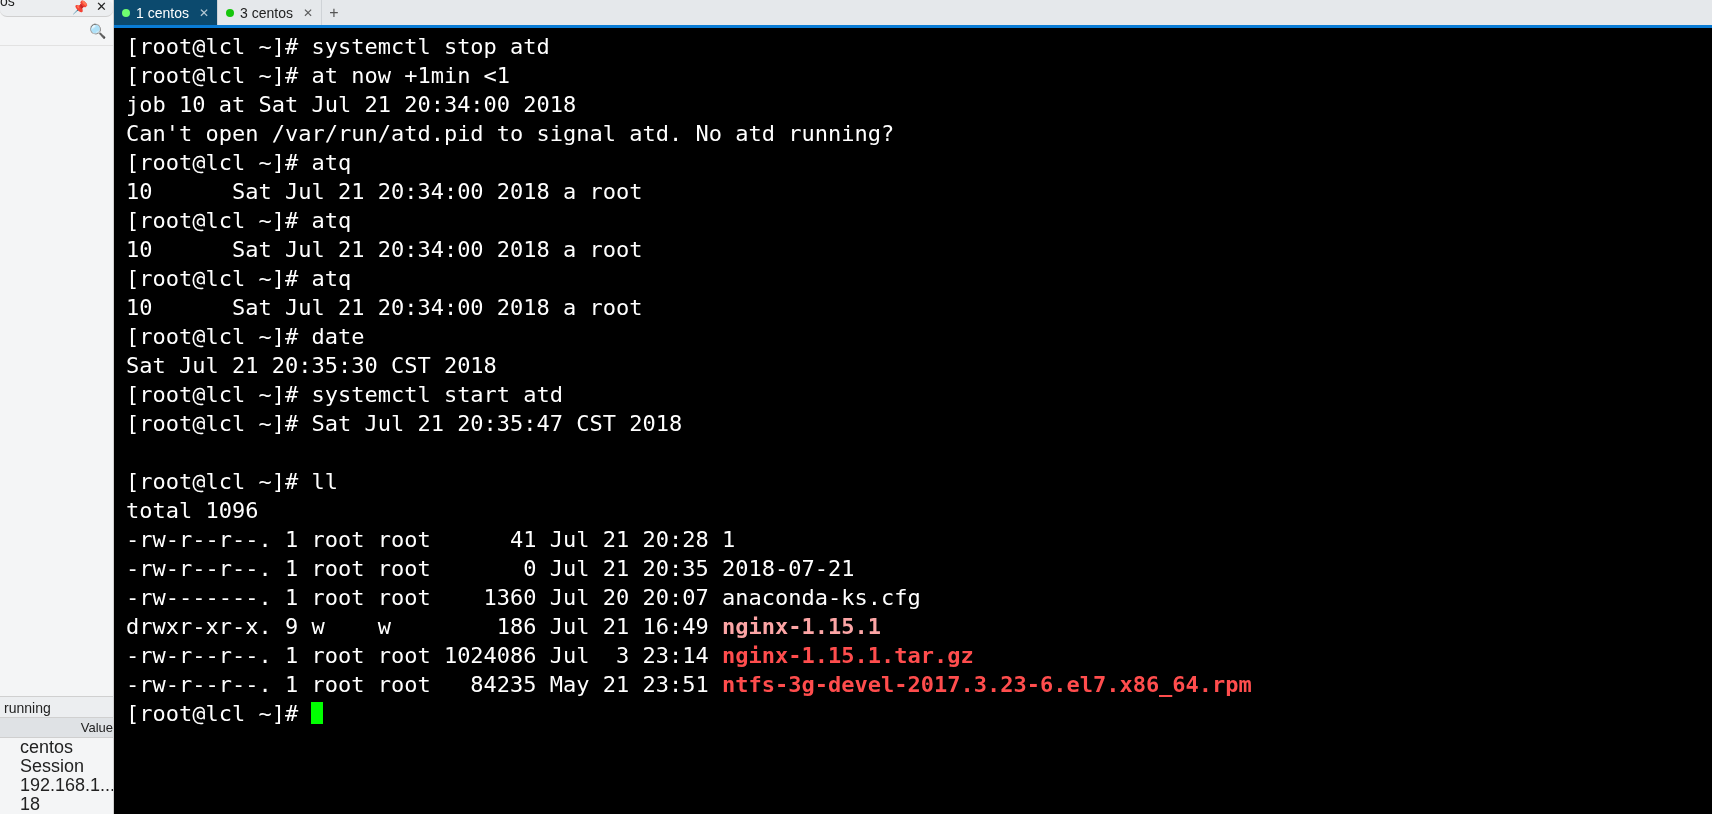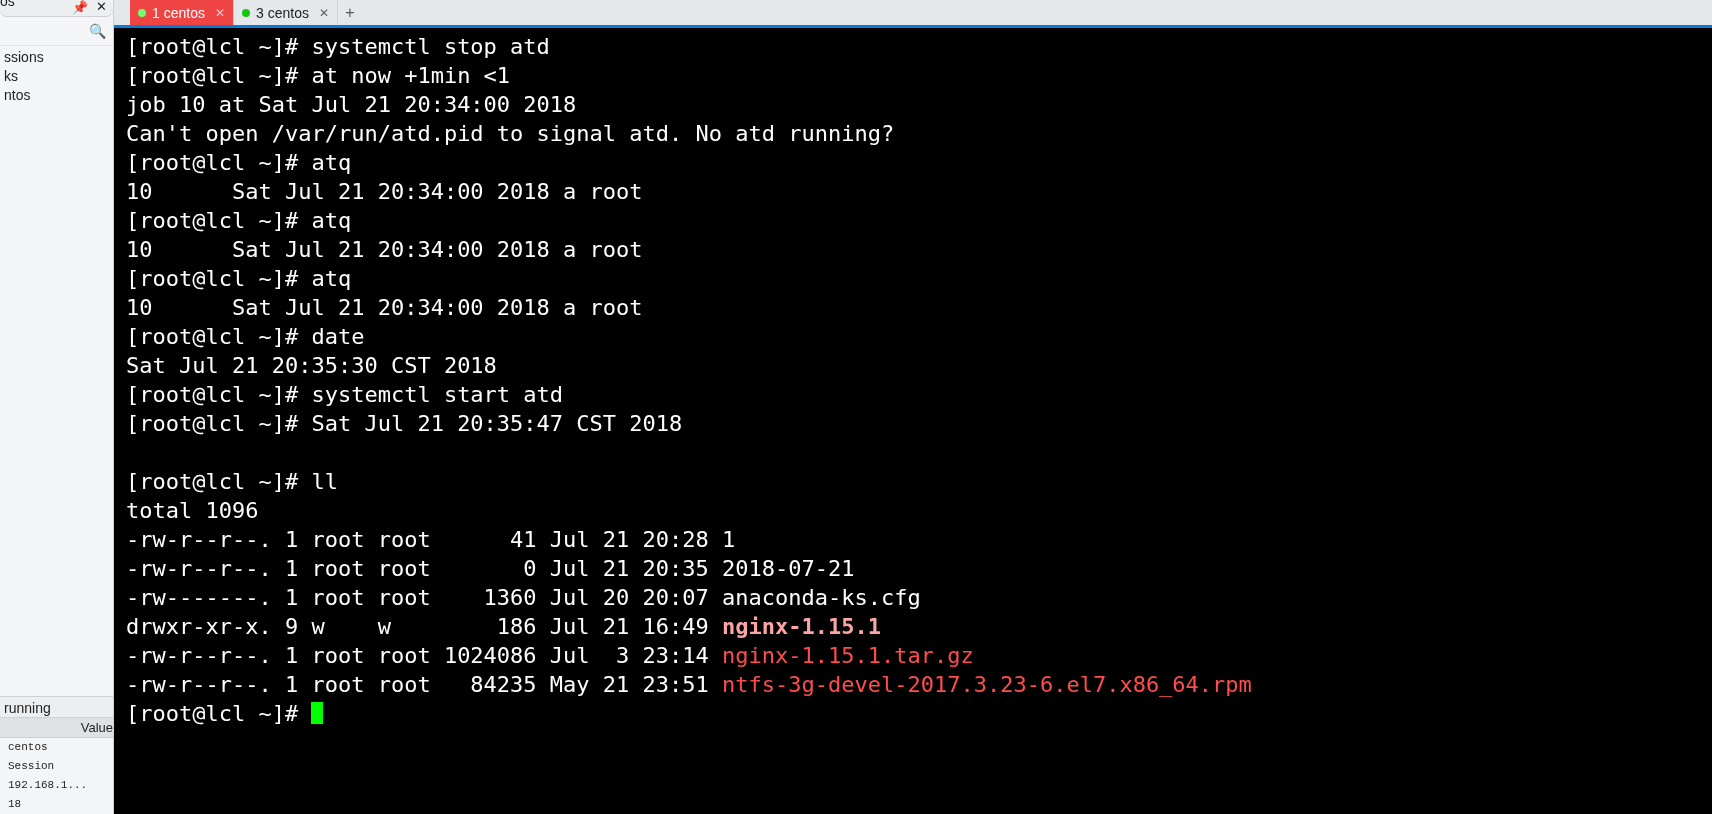--- a/index.html
+++ b/index.html
@@ -13,62 +13,57 @@
   .left-top .pin { position: absolute; right: 24px; top: 0px; font-size: 13px; cursor: pointer; }
   .left-top .close { position: absolute; right: 6px; top: -1px; font-size: 13px; cursor: pointer; }
   .left-body { flex: 1; display:flex; flex-direction:column; }
   .left-search-row { height: 29px; display:flex; align-items:center; justify-content:flex-end; padding-right:6px; border-bottom:1px solid #e2e2e2; }
   .left-search-row .mag { font-size:14px; color:#555; cursor:pointer; }
   .side-items { padding: 2px 0 0 0; }
   .side-item { height:19px; line-height:19px; padding-left:4px; font-size:14px; color:#222; white-space:nowrap; overflow:hidden; }
   .left-spacer { flex:1; }
   .props-header { height:22px; line-height:22px; padding-left:4px; font-size:14px; background:#eceef0; border-top:1px solid #d0d0d0; border-bottom:1px solid #d0d0d0; }
   .props-colhdr { height:20px; line-height:20px; background:#dfe2e5; padding-left:14px; font-size:13px; border-bottom:1px solid #cfcfcf;text-align:right;}
-  .props-row { height:19px; line-height:19px; padding-left:8px; font-size:11px; white-space:nowrap; overflow:hidden;font-family:Liberation Mono, monospace; }
+  .props-row { height:19px; line-height:19px; padding-left:20px; font-size:18px; white-space:nowrap; overflow:hidden; }
 
   
   .right { flex:1; display:flex; flex-direction:column; background:#d8dde3; }
 
   
   .tabstrip { height:28px; background:#e5e8eb; display:flex; align-items:stretch; padding-left:0; border-bottom: 3px solid #0a7cd5; position:relative;}
   .tab { display:flex; align-items:center; padding:0 8px 0 8px; font-size:14px; border-right:1px solid #cfd3d7; cursor:pointer; gap:6px; }
   .tab .dot { width:8px; height:8px; border-radius:50%; background:#16c60c; }
-  .tab.active { background:#ef4444; color:#fff;margin-left:16px; }
+  .tab.active { background:#0c4a6e; color:#fff; }
   .tab.active .dot { background:#70ff70; }
   .tab .x { font-size:12px; opacity:.7; margin-left:4px; }
   .tab.active .x { color:#fff; }
   .tab-add { width:24px; display:flex; align-items:center; justify-content:center; font-size:16px; color:#555; cursor:pointer; }
 
   
   .term { flex:1; background:#000; color:#fff; font-family: "Consolas","DejaVu Sans Mono","Menlo",monospace; font-size:22px; line-height:29px; white-space:pre; padding:4px 0 0 12px; overflow:hidden; }
   .term .line {  }
   .cyan { color:#fca5a5; font-weight:bold; }
-  .red  { color:#ff4d4d; font-weight:normal; }
+  .red  { color:#ff4d4d; font-weight:bold; }
   .cursor { display:inline-block; width:12px; height:22px; background:#00ff00; vertical-align:-3px; }
 </style>
 </head>
 <body>
 
 <div class="app">
 
   <div class="left-panel">
     <div class="left-top">
       <span class="title-frag">os</span>
       <span class="pin">📌</span>
       <span class="close">✕</span>
     </div>
     <div class="left-body">
       <div class="left-search-row">
         <span class="mag">🔍</span>
       </div>
-      <div class="side-items" id="side-items">
-          <div class="side-item">ssions</div>
-          <div class="side-item">ks</div>
-          <div class="side-item">ntos</div>
-        </div>
       <div class="left-spacer"></div>
       <div class="props-header">running</div>
       <div class="props-colhdr">Value</div>
       <div id="props-rows">
           <div class="props-row">centos</div>
           <div class="props-row">Session</div>
           <div class="props-row">192.168.1...</div>
           <div class="props-row">18</div>
         </div>
     </div>

